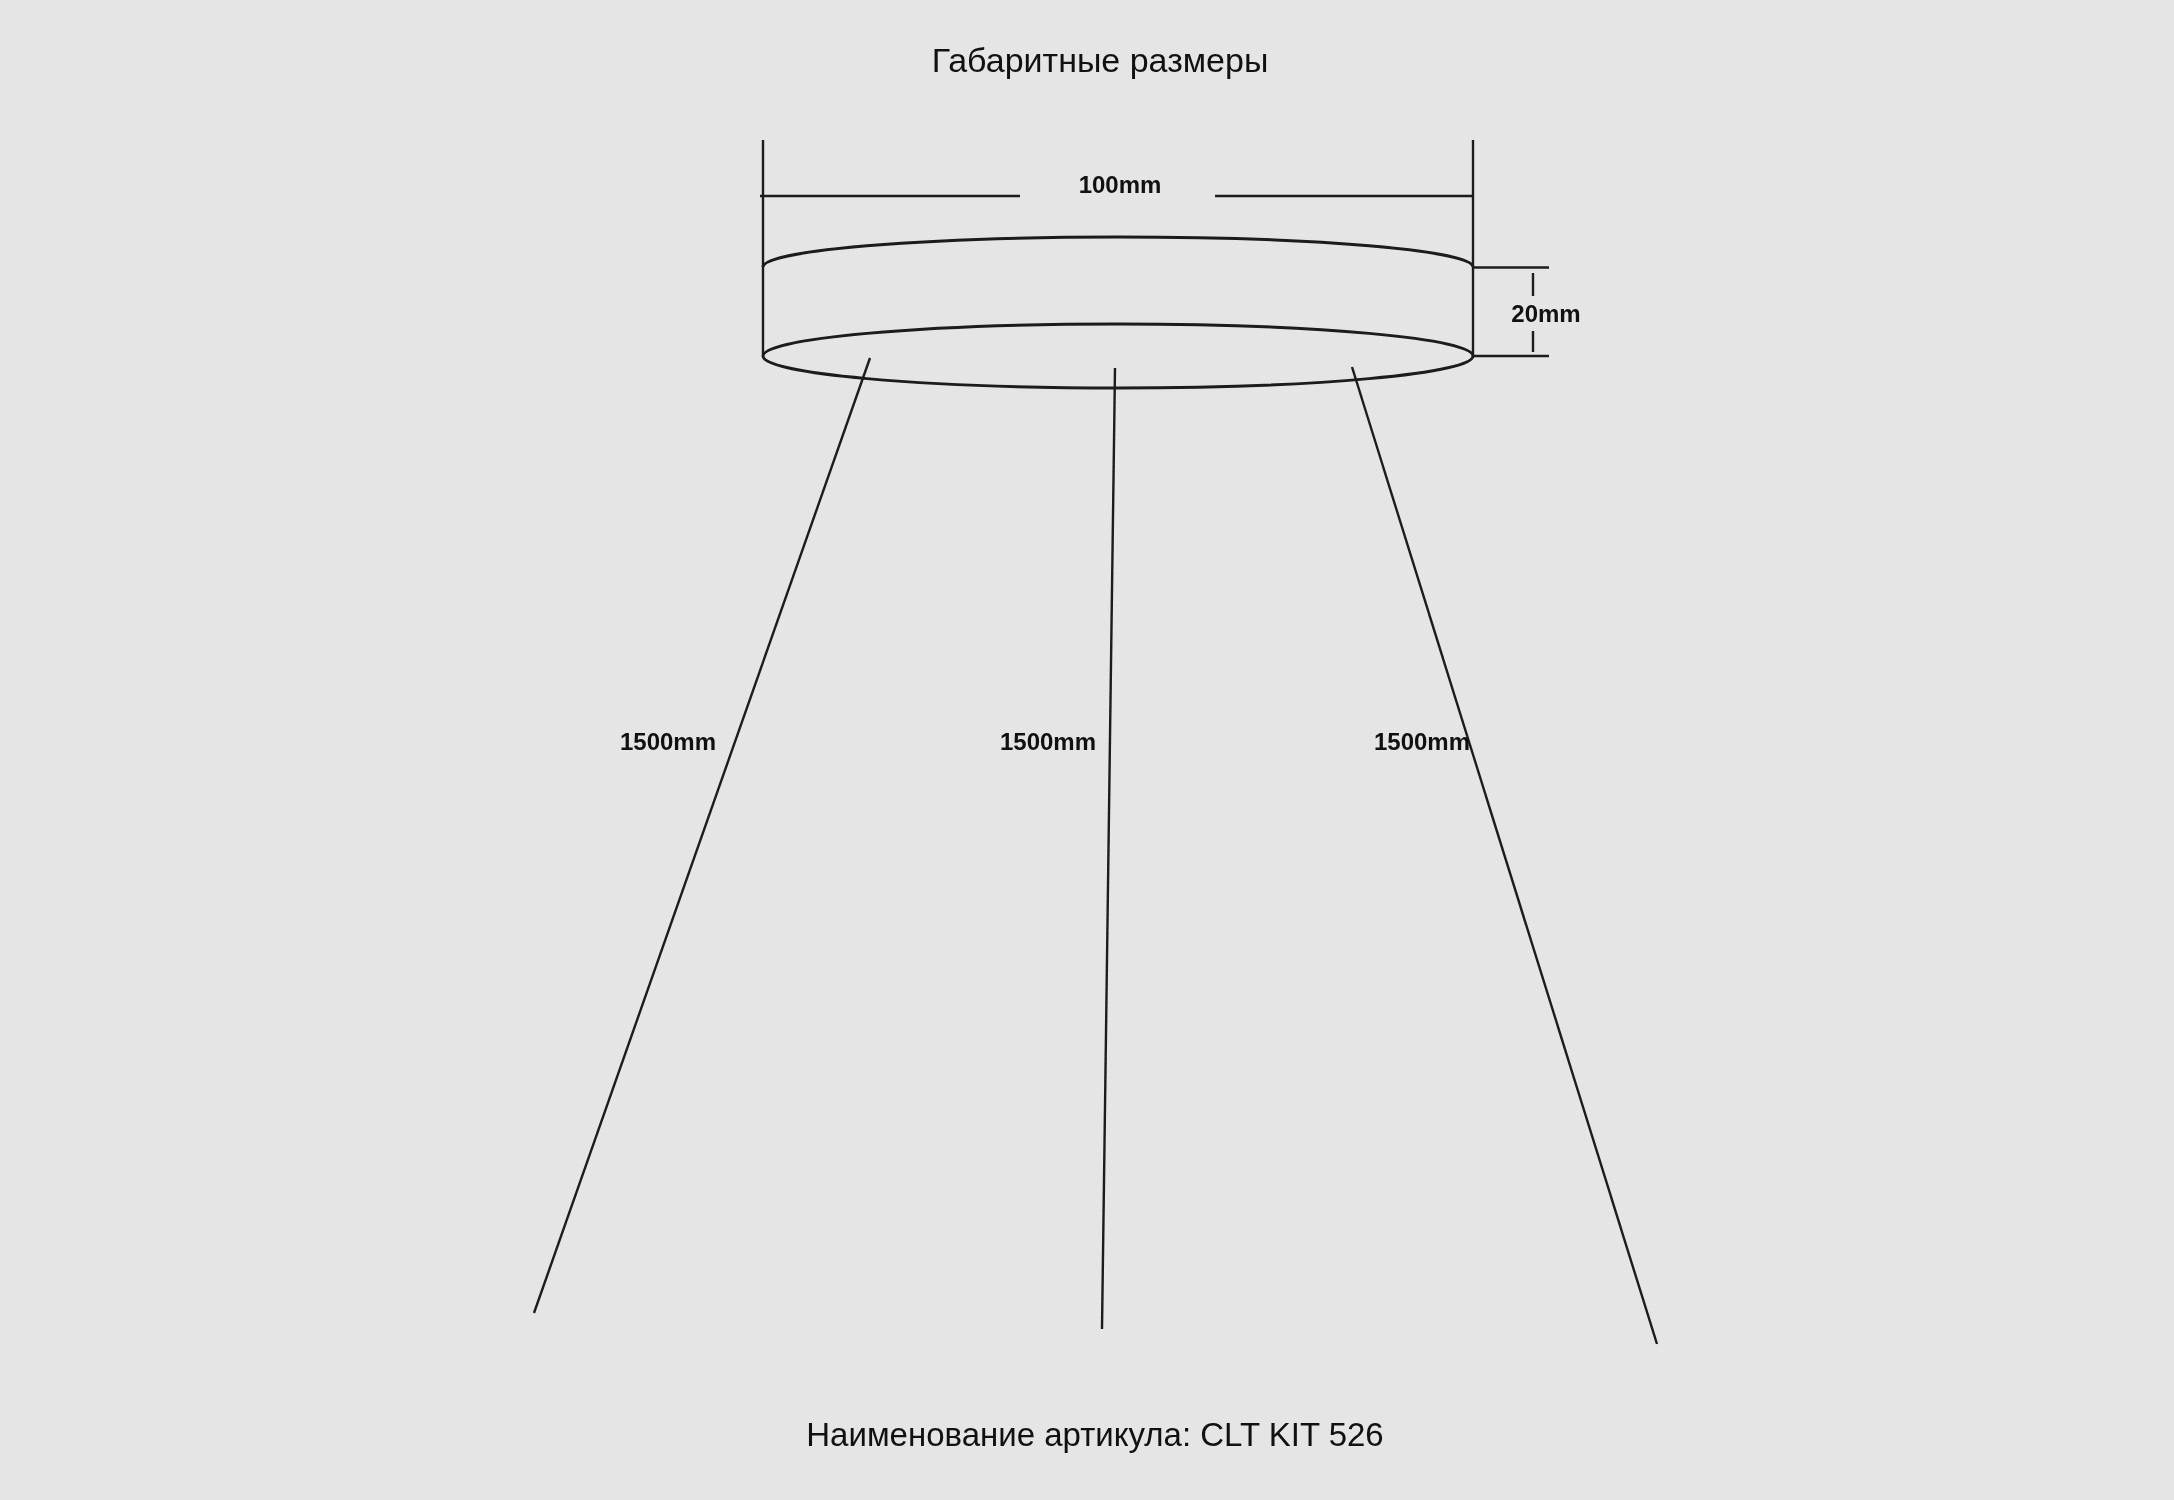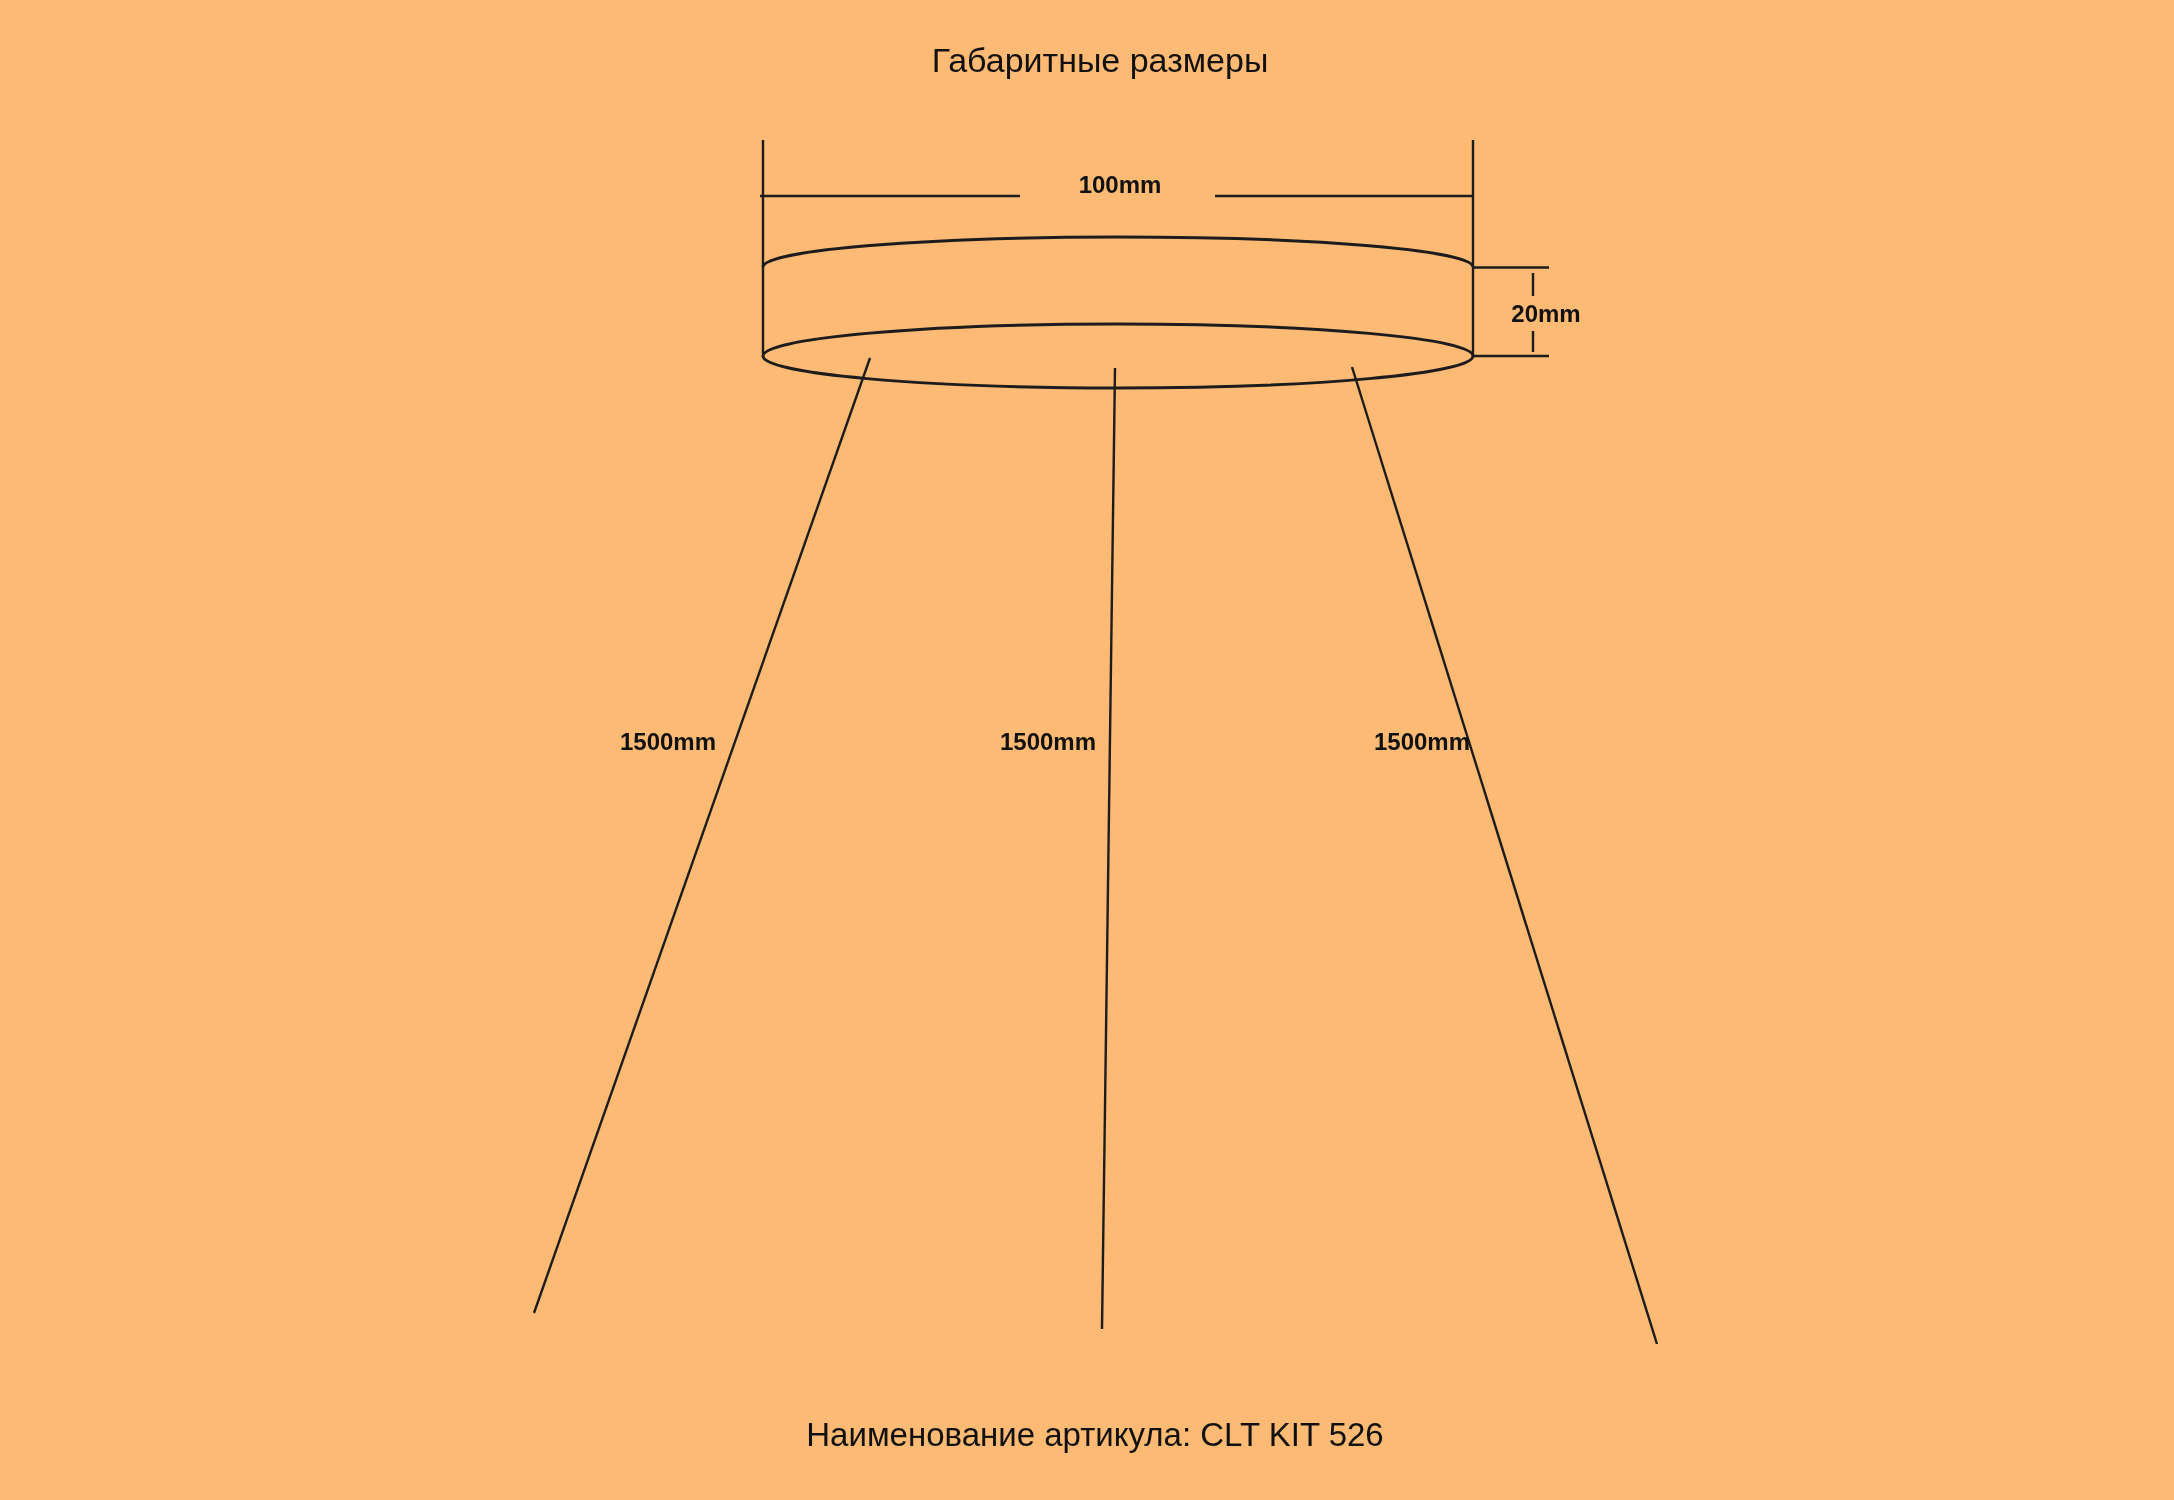--- a/index.html
+++ b/index.html
@@ -4,21 +4,21 @@
 <style>
   html, body {
     margin: 0;
     padding: 0;
     background: #ffffff;
   }
   .page {
     position: relative;
     width: 2174px;
     height: 1500px;
-    background: #fdba74;
+    background: #e5e5e5;
     font-family: "Liberation Sans", sans-serif;
     overflow: hidden;
   }
   svg.drawing {
     position: absolute;
     left: 0;
     top: 0;
     width: 2174px;
     height: 1500px;
     display: block;

